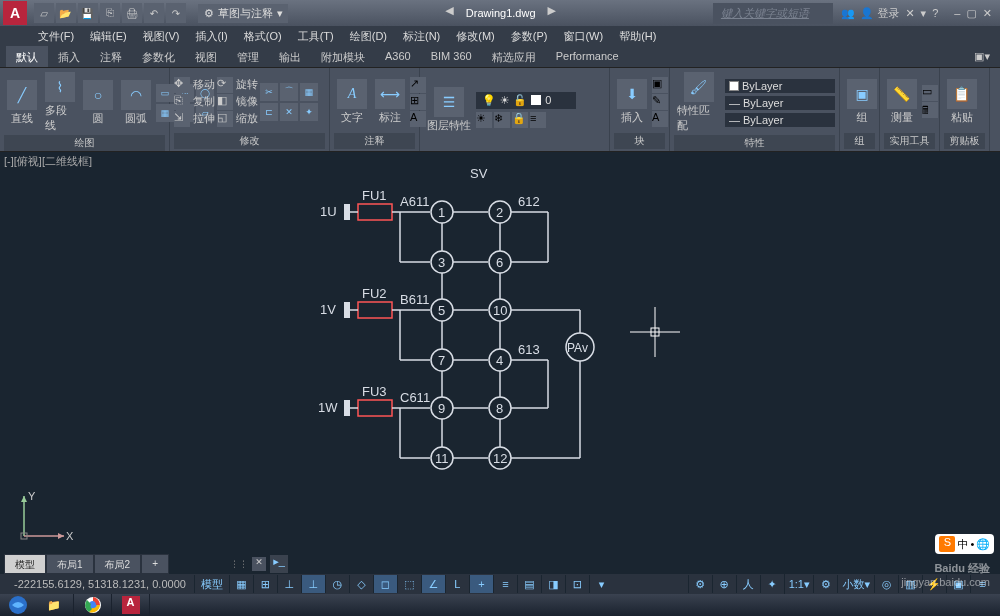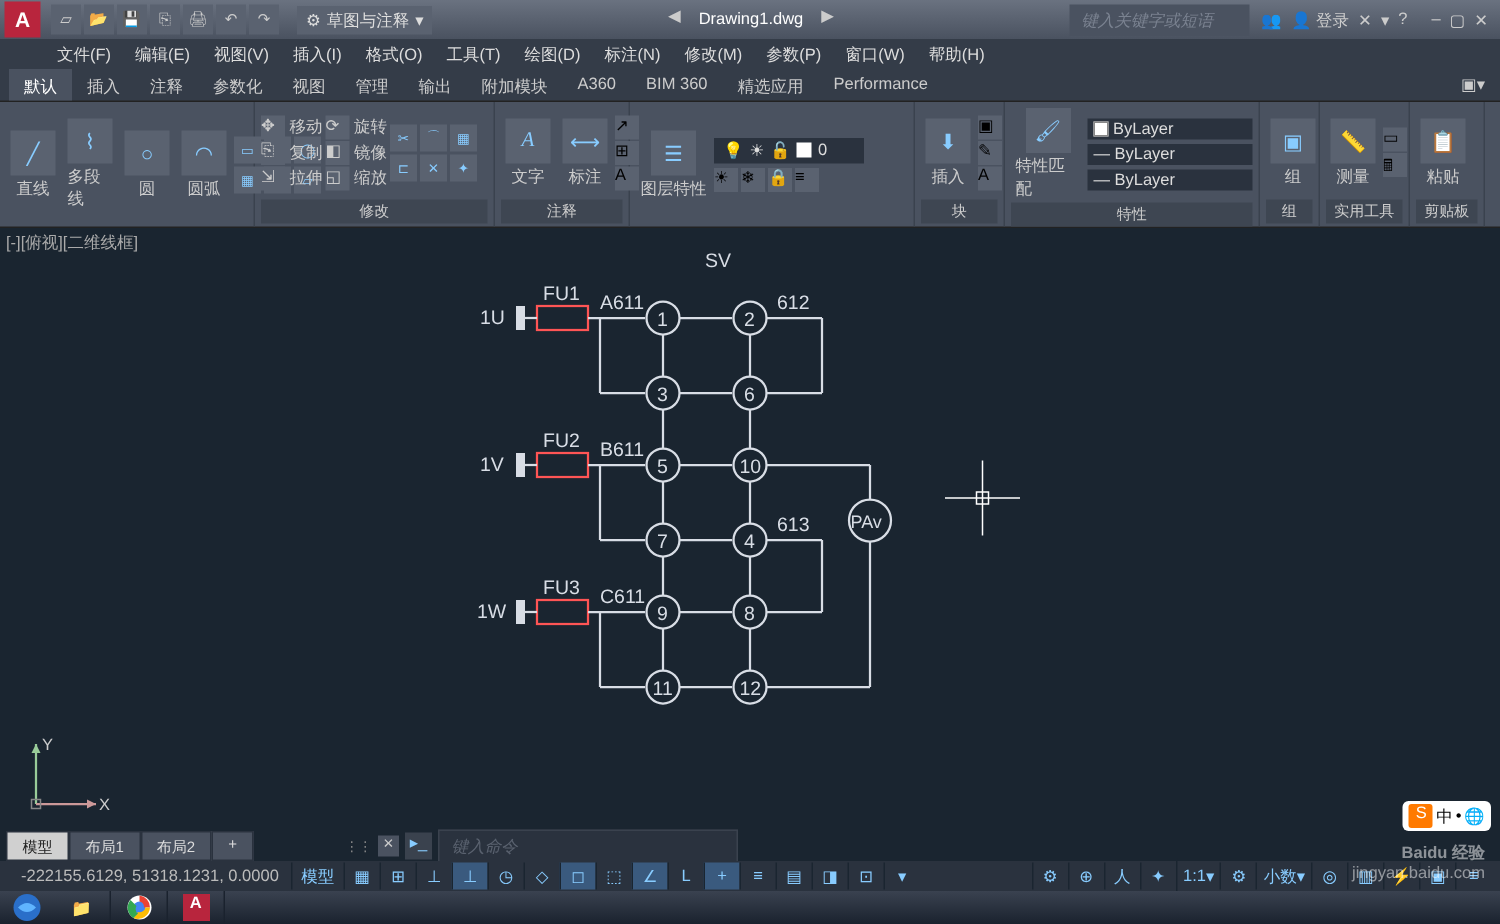--- a/index.html
+++ b/index.html
@@ -7,21 +7,21 @@
 
 
 .title-bar { height: 26px; background: linear-gradient(#6a7280, #4a5260); display: flex; align-items: center; }
 .title-bar .logo { width: 24px; height: 24px; background: #b8253d; margin: 0 3px; display: flex; align-items: center; justify-content: center; color: #fff; font-weight: bold; font-size: 14px; }
 .qat { display: flex; gap: 2px; padding: 0 4px; }
 .qat-btn { width: 20px; height: 20px; background: #5a6270; display: flex; align-items: center; justify-content: center; color: #ccc; font-size: 10px; }
 .workspace-sel { background: #5a6270; color: #ddd; padding: 2px 6px; margin-left: 8px; display: flex; align-items: center; gap: 4px; }
 .title-center { flex: 1; display: flex; justify-content: center; gap: 4px; }
 .title-app { background: #7a8290; color: #fff; padding: 3px 10px; }
 .title-doc { color: #fff; padding: 3px 8px; }
-.title-search { background: #4a5260; color: #7a8290; padding: 3px 8px; font-style: italic; width: 120px; }
+.title-search { background: #4a5260; color: #7a8290; padding: 3px 8px; font-style: italic; width: 120px; text-decoration: underline; }
 .title-right { display: flex; gap: 6px; padding: 0 8px; color: #ccc; align-items: center; }
 .title-right span { cursor: pointer; }
 
 
 .menu-bar { height: 20px; background: #343c48; display: flex; padding-left: 30px; }
 .menu-item { color: #ddd; padding: 3px 8px; cursor: pointer; }
 
 
 .ribbon-tabs { height: 22px; background: #343c48; display: flex; padding-left: 6px; border-bottom: 1px solid #222; }
 .ribbon-tab { color: #ccc; padding: 4px 10px; cursor: pointer; font-size: 11px; }
@@ -181,20 +181,21 @@
         </div>
       <div class="rgrid">
         <div class="sm">▭</div>
         <div class="sm">∿</div>
         <div class="sm">◯</div>
         <div class="sm">▦</div>
         <div class="sm">·</div>
         <div class="sm">▱</div>
       </div>
     </div>
+    <div class="panel-title">绘图</div>
   </div>
 
   <div class="panel" style="width:160px">
     <div class="panel-body">
       <div class="rrow">
         <div class="rrow-item">
             <div class="sm">✥</div>
             <span>移动</span>
           </div>
         <div class="rrow-item">
@@ -470,21 +471,20 @@
   <div class="mtab active">模型</div>
   <div class="mtab">布局1</div>
   <div class="mtab">布局2</div>
   <div class="mtab">+</div>
 </div>
 
 <div class="cmd-line">
   <span class="cmd-handle">⋮⋮</span>
   <span class="cmd-close">✕</span>
   <span class="cmd-icon">▸_</span>
-  <div class="cmd-input" title="键入命令"><span style="opacity:0.6">键入命令</span></div>
 </div>
 
 <div class="status-bar">
   <span class="coords">-222155.6129, 51318.1231, 0.0000</span>
   <span class="sbtn" style="width:auto;padding:0 6px">模型</span>
   <span class="sbtn">▦</span>
   <span class="sbtn">⊞</span>
   <span class="sbtn">⊥</span>
   <span class="sbtn on">⊥</span>
   <span class="sbtn">◷</span>

